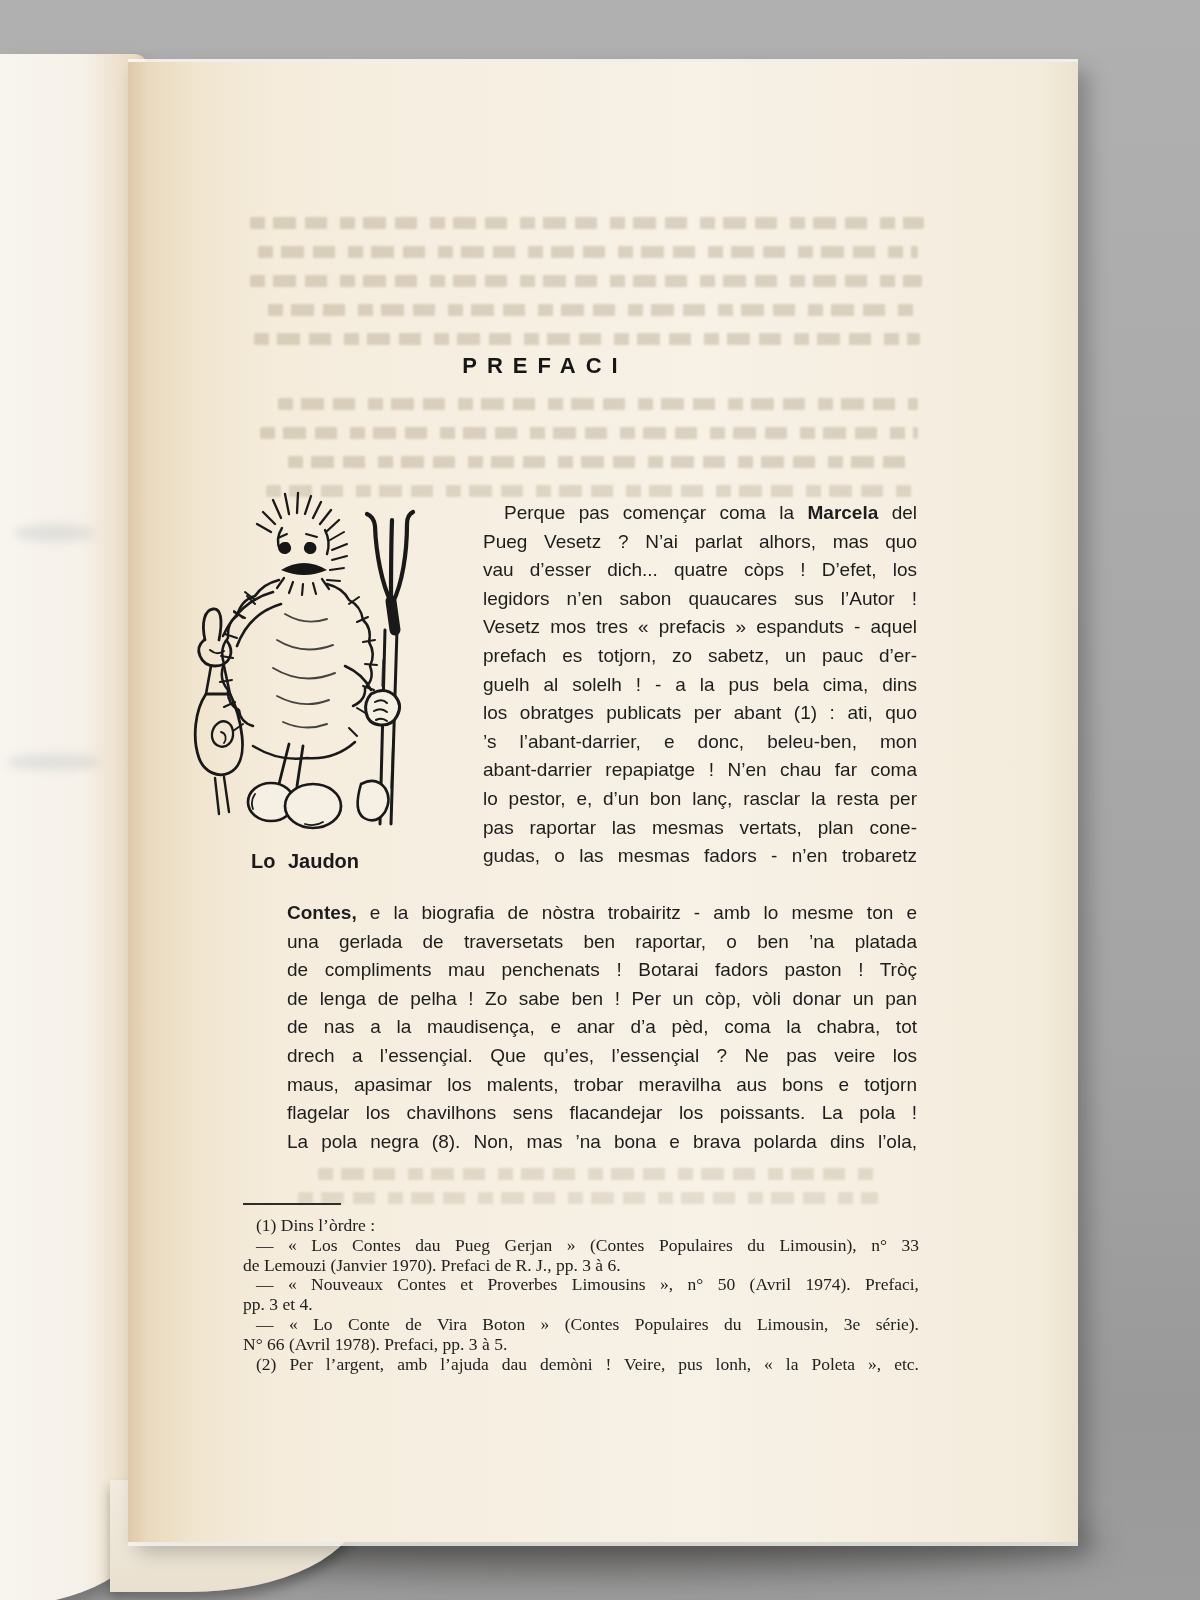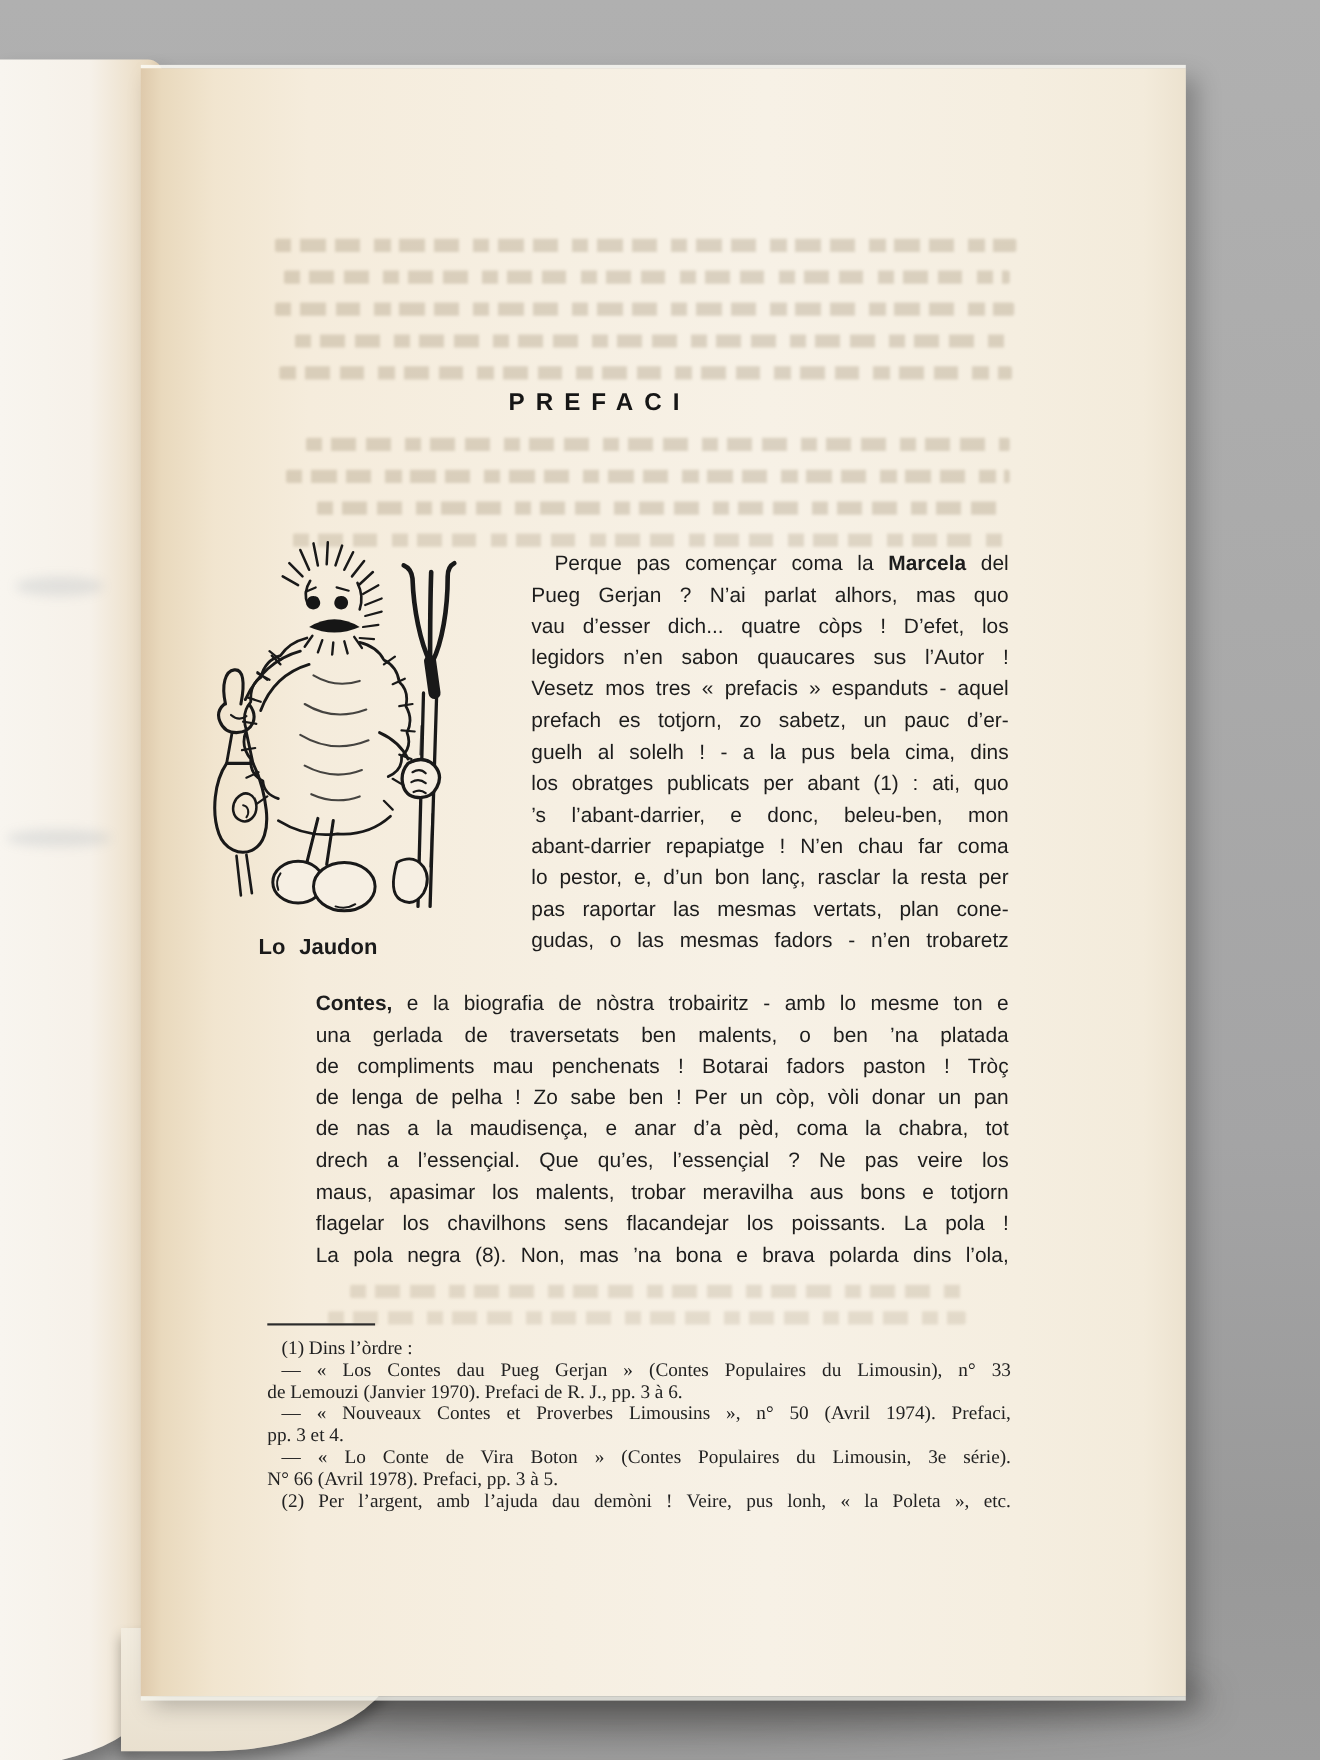--- a/index.html
+++ b/index.html
@@ -21,21 +21,21 @@
   .page-right::before{content:"";position:absolute;left:0;top:-3px;width:100%;height:3px;
     background:#fbfaf4;opacity:.85;}
   .page-right::after{content:"";position:absolute;left:0;bottom:-4px;width:100%;height:4px;
     background:#f8f7f0;opacity:.8;}
   .sm{position:absolute;filter:blur(5px);background:rgba(124,138,152,.35);opacity:.5;border-radius:50%;}
   .g{position:absolute;height:12px;opacity:.30;filter:blur(1.3px);border-radius:2px;
     background:repeating-linear-gradient(90deg,#9b8a6d 0 15px,transparent 15px 23px,#9b8a6d 23px 46px,transparent 46px 55px,#9b8a6d 55px 77px,transparent 77px 90px);}
   .title{position:absolute;left:217px;top:291px;width:400px;margin:0;text-align:center;
     font-size:22px;font-weight:bold;letter-spacing:10px;color:#161616;}
   .figure{position:absolute;left:57px;top:426px;width:235px;height:348px;}
-  .caption{position:absolute;left:107px;top:788px;width:140px;text-align:left;
+  .caption{position:absolute;left:107px;top:788px;width:140px;text-align:center;
     font-size:20px;font-weight:bold;word-spacing:7px;color:#1a1a1a;}
   .textblock{position:absolute;}
   .bodyA{left:355px;top:437px;width:434px;}
   .bodyB{left:159px;top:837px;width:630px;}
   .line{text-align:justify;text-align-last:justify;-moz-text-align-last:justify;overflow:hidden;box-sizing:border-box;}
   .bodyA .line,.bodyB .line{height:28.6px;line-height:28.6px;font-size:19px;color:#1d1d1d;}
   .line.ind{padding-left:21px;}
   .line.nj{text-align-last:left;-moz-text-align-last:left;}
   .b{font-weight:bold;}
   .foot-rule{position:absolute;left:115px;top:1141px;width:98px;height:2px;background:#2c2c2c;}
@@ -129,36 +129,36 @@
           <path d="M176 296 q15 -8 24 4 q7 11 0 24 q-9 13 -21 6 q-11 -7 -3 -34 z" fill="#f6efe3" stroke-width="2.6"></path>
           <path d="M70 306 q-5 7 -2 15 M120 336 q10 3 18 -2" stroke-width="1.8"></path>
         </g>
       </g>
     </svg>
 
     <div class="caption">Lo Jaudon</div>
 
     <div class="textblock bodyA">
         <div class="line ind"><span>Perque pas començar coma la </span><span class="b">Marcela</span><span> del</span></div>
-        <div class="line"><span>Pueg Gerjan ? N’ai parlat alhors, mas quo</span></div>
+        <div class="line"><span>Pueg Vesetz ? N’ai parlat alhors, mas quo</span></div>
         <div class="line"><span>vau d’esser dich... quatre còps ! D’efet, los</span></div>
         <div class="line"><span>legidors n’en sabon quaucares sus l’Autor !</span></div>
         <div class="line"><span>Vesetz mos tres « prefacis » espanduts - aquel</span></div>
         <div class="line"><span>prefach es totjorn, zo sabetz, un pauc d’er-</span></div>
         <div class="line"><span>guelh al solelh ! - a la pus bela cima, dins</span></div>
         <div class="line"><span>los obratges publicats per abant (1) : ati, quo</span></div>
         <div class="line"><span>’s l’abant-darrier, e donc, beleu-ben, mon</span></div>
         <div class="line"><span>abant-darrier repapiatge ! N’en chau far coma</span></div>
         <div class="line"><span>lo pestor, e, d’un bon lanç, rasclar la resta per</span></div>
         <div class="line"><span>pas raportar las mesmas vertats, plan cone-</span></div>
         <div class="line"><span>gudas, o las mesmas fadors - n’en trobaretz</span></div>
       </div>
     <div class="textblock bodyB">
         <div class="line"><span class="b">Contes,</span><span> e la biografia de nòstra trobairitz - amb lo mesme ton e</span></div>
-        <div class="line"><span>una gerlada de traversetats ben malents, o ben ’na platada</span></div>
+        <div class="line"><span>una gerlada de traversetats ben raportar, o ben ’na platada</span></div>
         <div class="line"><span>de compliments mau penchenats ! Botarai fadors paston ! Tròç</span></div>
         <div class="line"><span>de lenga de pelha ! Zo sabe ben ! Per un còp, vòli donar un pan</span></div>
         <div class="line"><span>de nas a la maudisença, e anar d’a pèd, coma la chabra, tot</span></div>
         <div class="line"><span>drech a l’essençial. Que qu’es, l’essençial ? Ne pas veire los</span></div>
         <div class="line"><span>maus, apasimar los malents, trobar meravilha aus bons e totjorn</span></div>
         <div class="line"><span>flagelar los chavilhons sens flacandejar los poissants. La pola !</span></div>
         <div class="line"><span>La pola negra (8). Non, mas ’na bona e brava polarda dins l’ola,</span></div>
       </div>
 
     <div class="foot-rule"></div>

